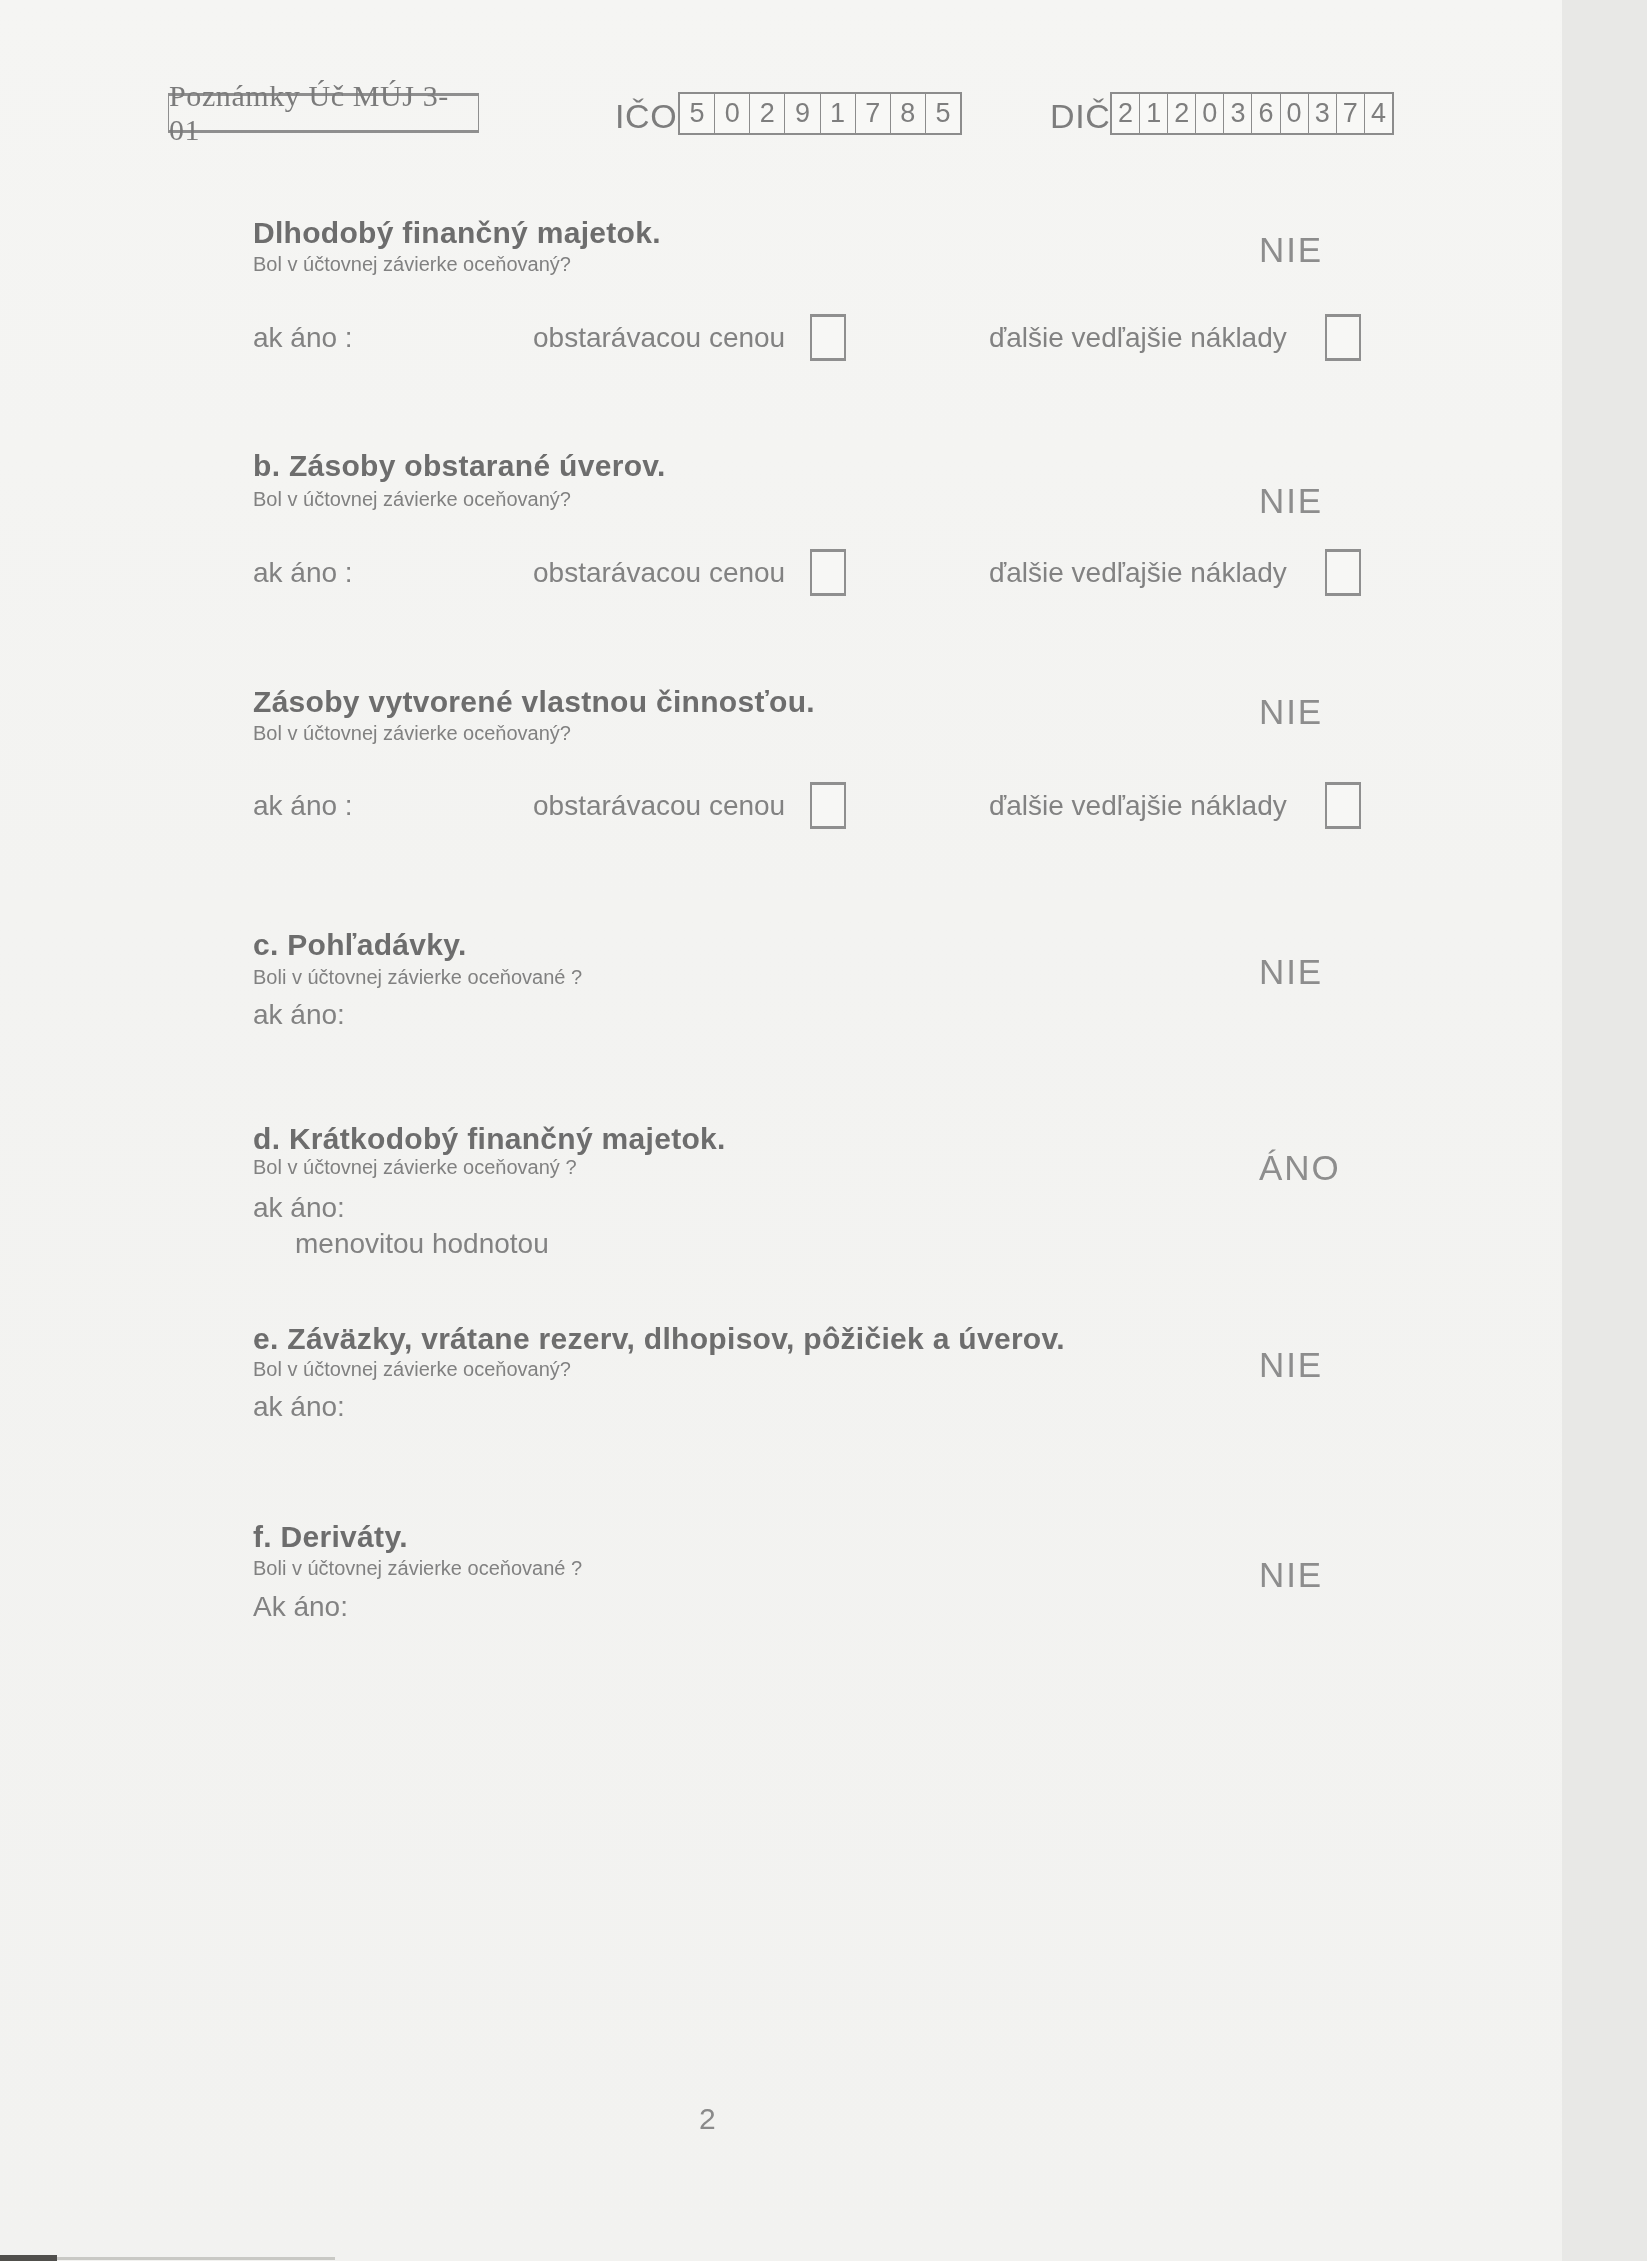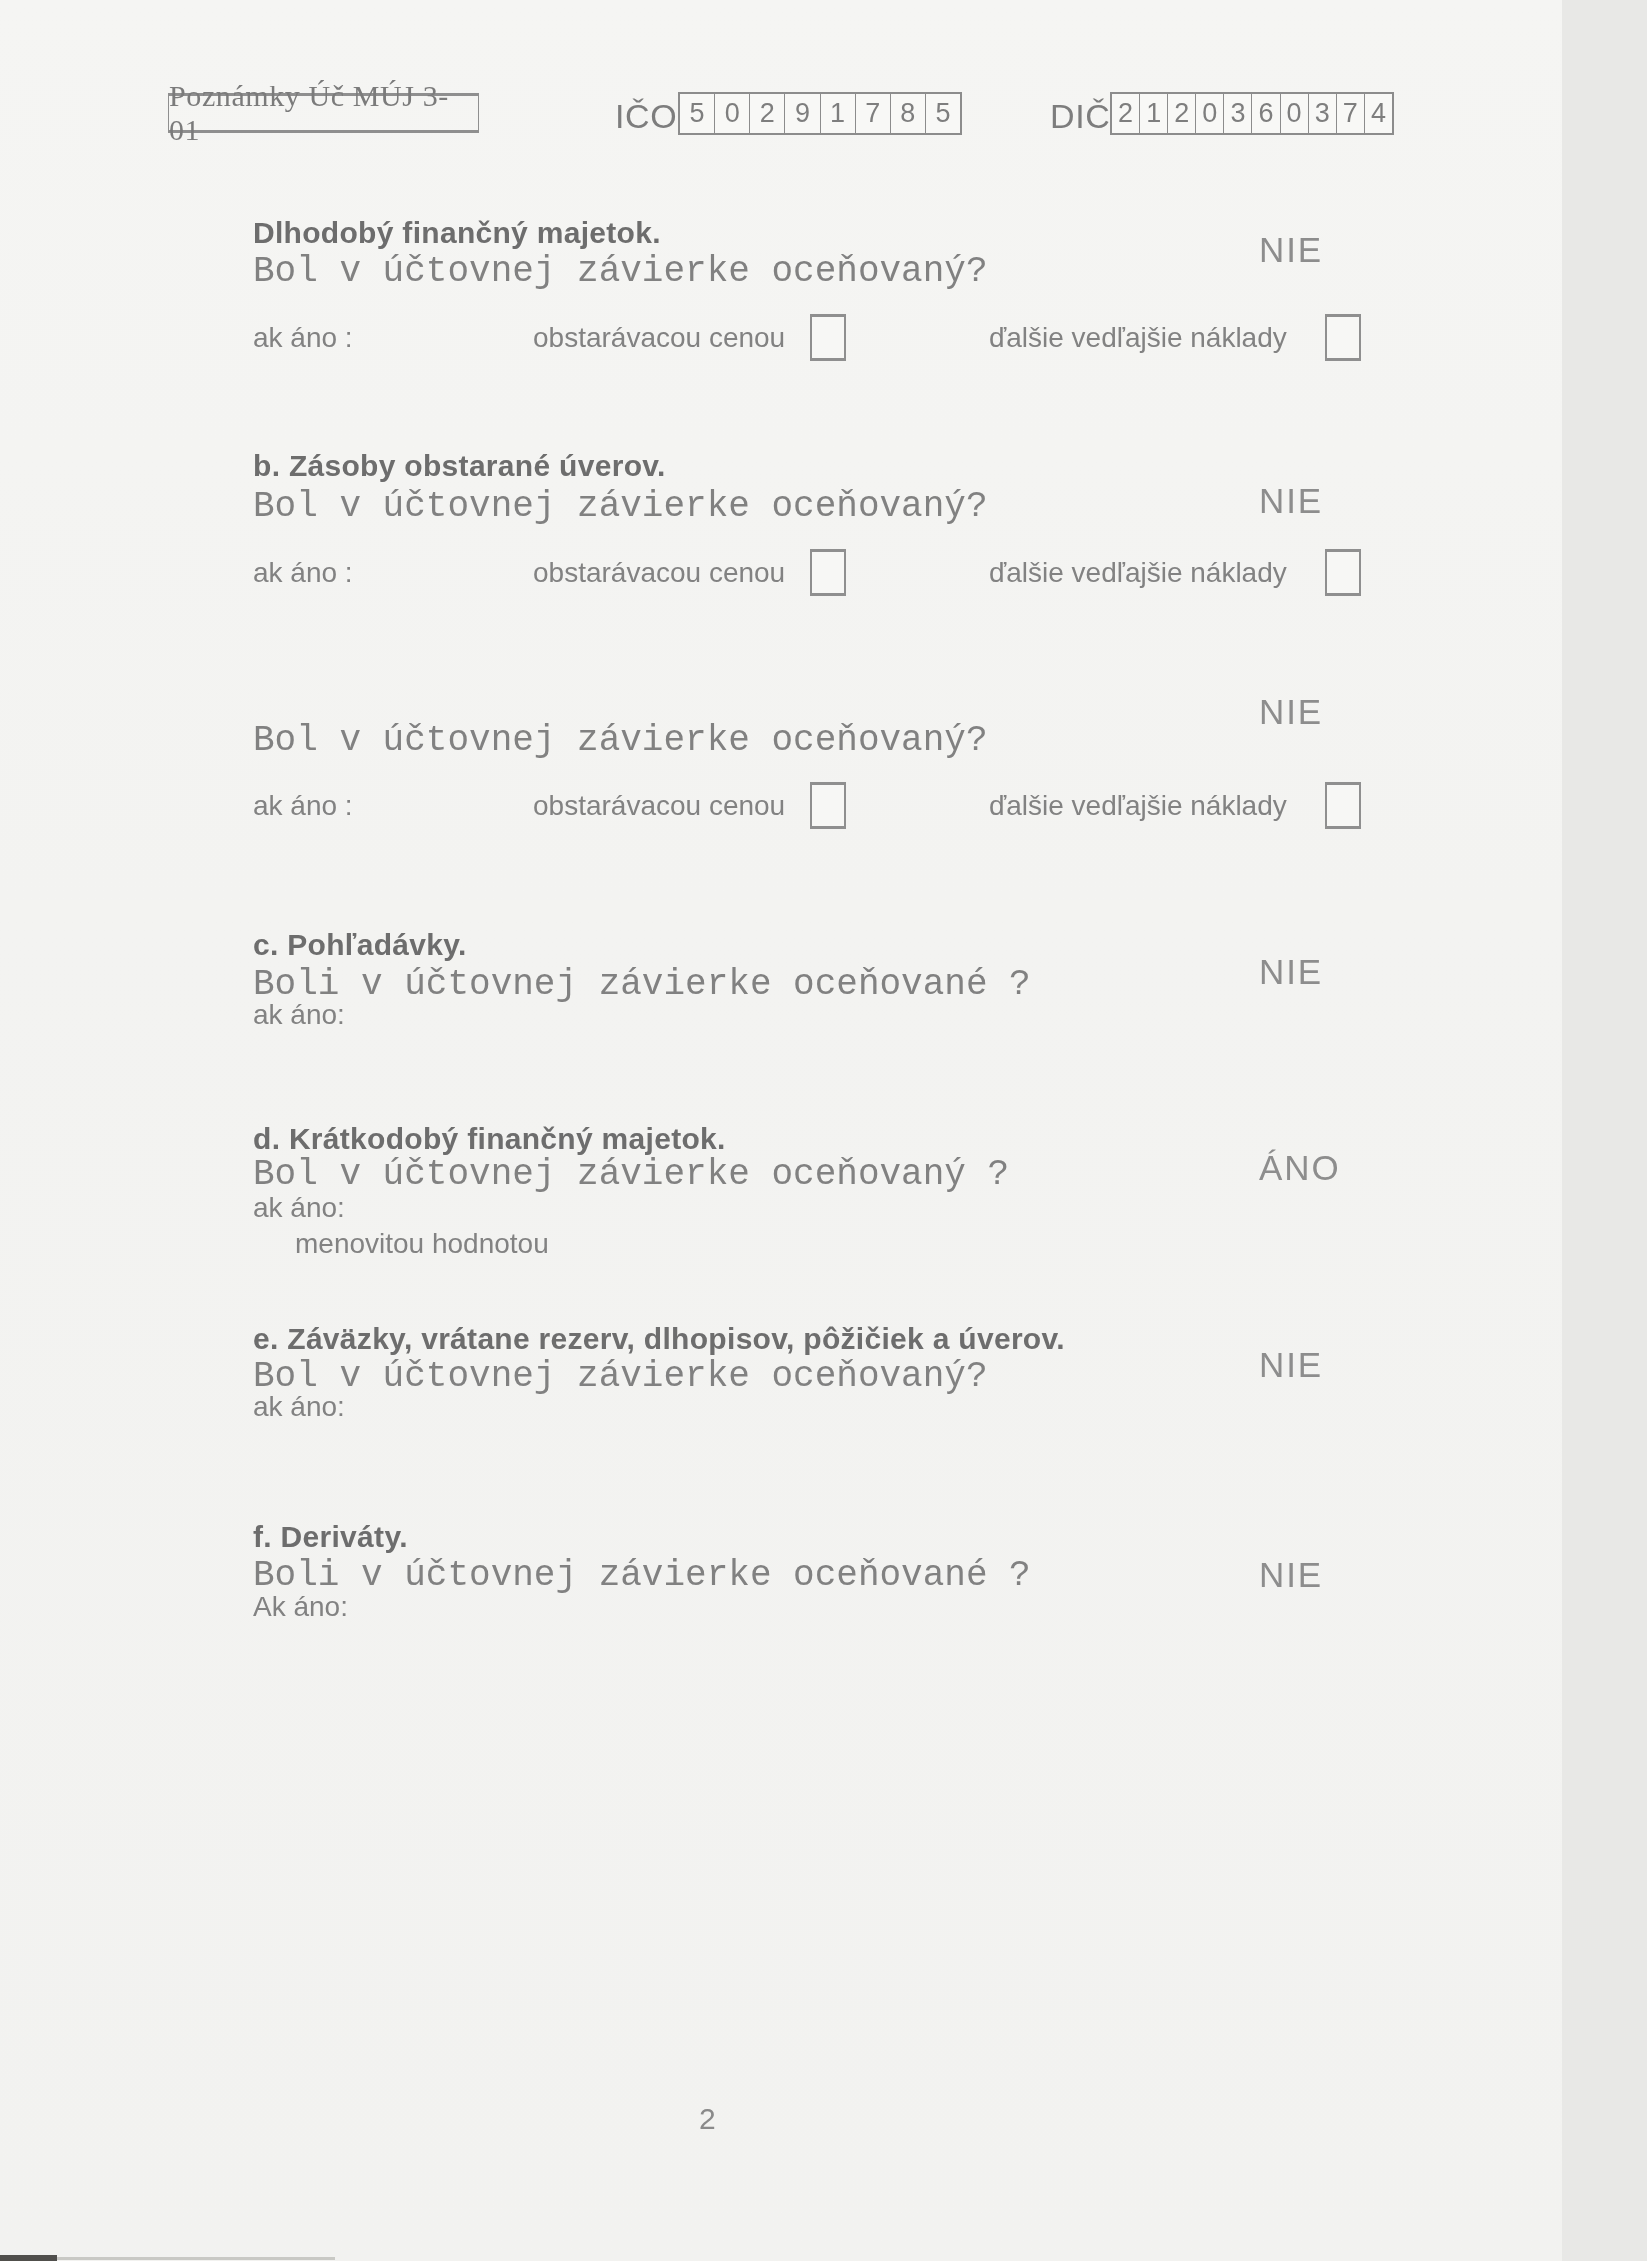--- a/index.html
+++ b/index.html
@@ -7,21 +7,21 @@
     position:relative;
     width:1523px;height:2261px;
     background:linear-gradient(180deg,#f5f5f3 0%,#f3f3f1 40%,#f2f2f0 100%);
     font-family:"Liberation Sans",sans-serif;
     color:#7f7f7f;
     overflow:hidden;
     padding-left:39px;
   }
   .abs{position:absolute;white-space:nowrap;line-height:1;}
   .h{font-size:30px;font-weight:bold;color:#6d6d6d;letter-spacing:0.3px;}
-  .q{font-size:36px;color:#818181;font-family:Liberation Mono, monospace;}
+  .q{font-size:20px;color:#818181;}
   .t{font-size:28px;color:#828282;}
   .ans{font-size:35px;color:#8d8d8d;letter-spacing:1.9px;}
   .cb{
     position:absolute;width:32px;height:41px;
     border:2.6px solid #8f8f8f;border-top-width:3.9px;border-bottom-width:3.9px;
     background:#f7f7f5;
   }
   .formbox{
     position:absolute;left:168px;top:93px;width:309px;height:34px;
     border:1.9px solid #8f8f8f;border-top-width:3.9px;border-bottom-width:3.9px;
@@ -88,20 +88,21 @@
 
   <div class="abs h" style="left:253px;top:451px;">b. Zásoby obstarané úverov.</div>
   <div class="abs q" style="left:253px;top:489px;">Bol v účtovnej závierke oceňovaný?</div>
   <div class="abs ans" style="left:1259px;top:483px;">NIE</div>
   <div class="abs t" style="left:253px;top:559px;">ak áno :</div>
   <div class="abs t" style="left:533px;top:559px;">obstarávacou cenou</div>
   <div class="cb" style="left:810px;top:549px;"></div>
   <div class="abs t" style="left:989px;top:559px;">ďalšie vedľajšie náklady</div>
   <div class="cb" style="left:1325px;top:549px;"></div>
 
+  <div class="abs h" style="left:253px;top:687px;">Zásoby vytvorené vlastnou činnosťou.</div>
   <div class="abs q" style="left:253px;top:723px;">Bol v účtovnej závierke oceňovaný?</div>
   <div class="abs ans" style="left:1259px;top:694px;">NIE</div>
   <div class="abs t" style="left:253px;top:792px;">ak áno :</div>
   <div class="abs t" style="left:533px;top:792px;">obstarávacou cenou</div>
   <div class="cb" style="left:810px;top:782px;"></div>
   <div class="abs t" style="left:989px;top:792px;">ďalšie vedľajšie náklady</div>
   <div class="cb" style="left:1325px;top:782px;"></div>
 
   <div class="abs h" style="left:253px;top:930px;">c. Pohľadávky.</div>
   <div class="abs q" style="left:253px;top:967px;">Boli v účtovnej závierke oceňované ?</div>

